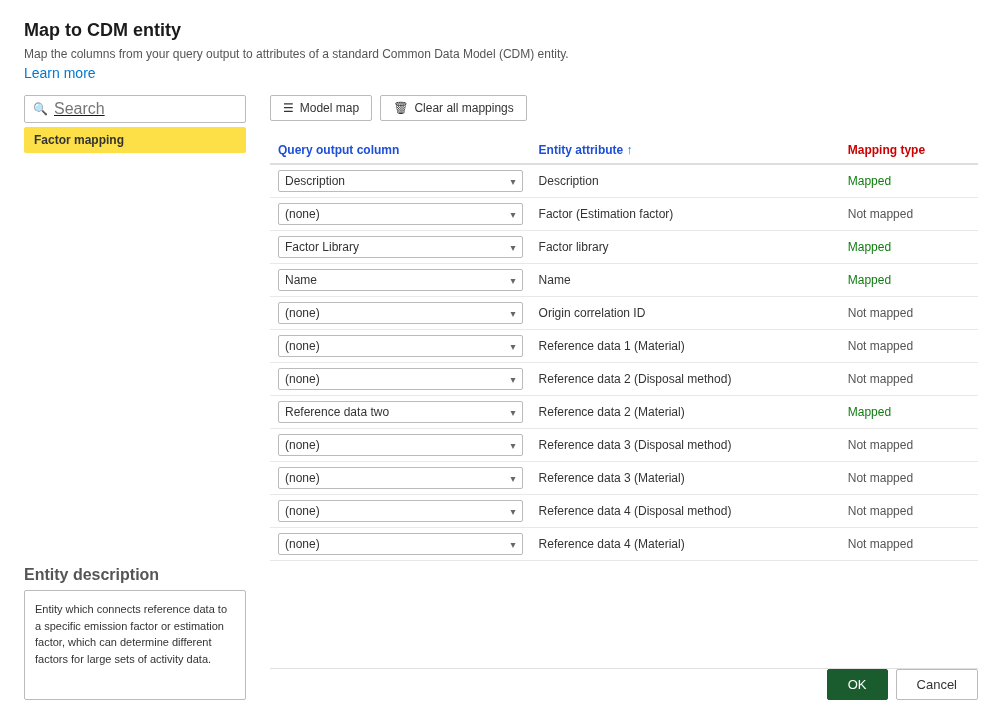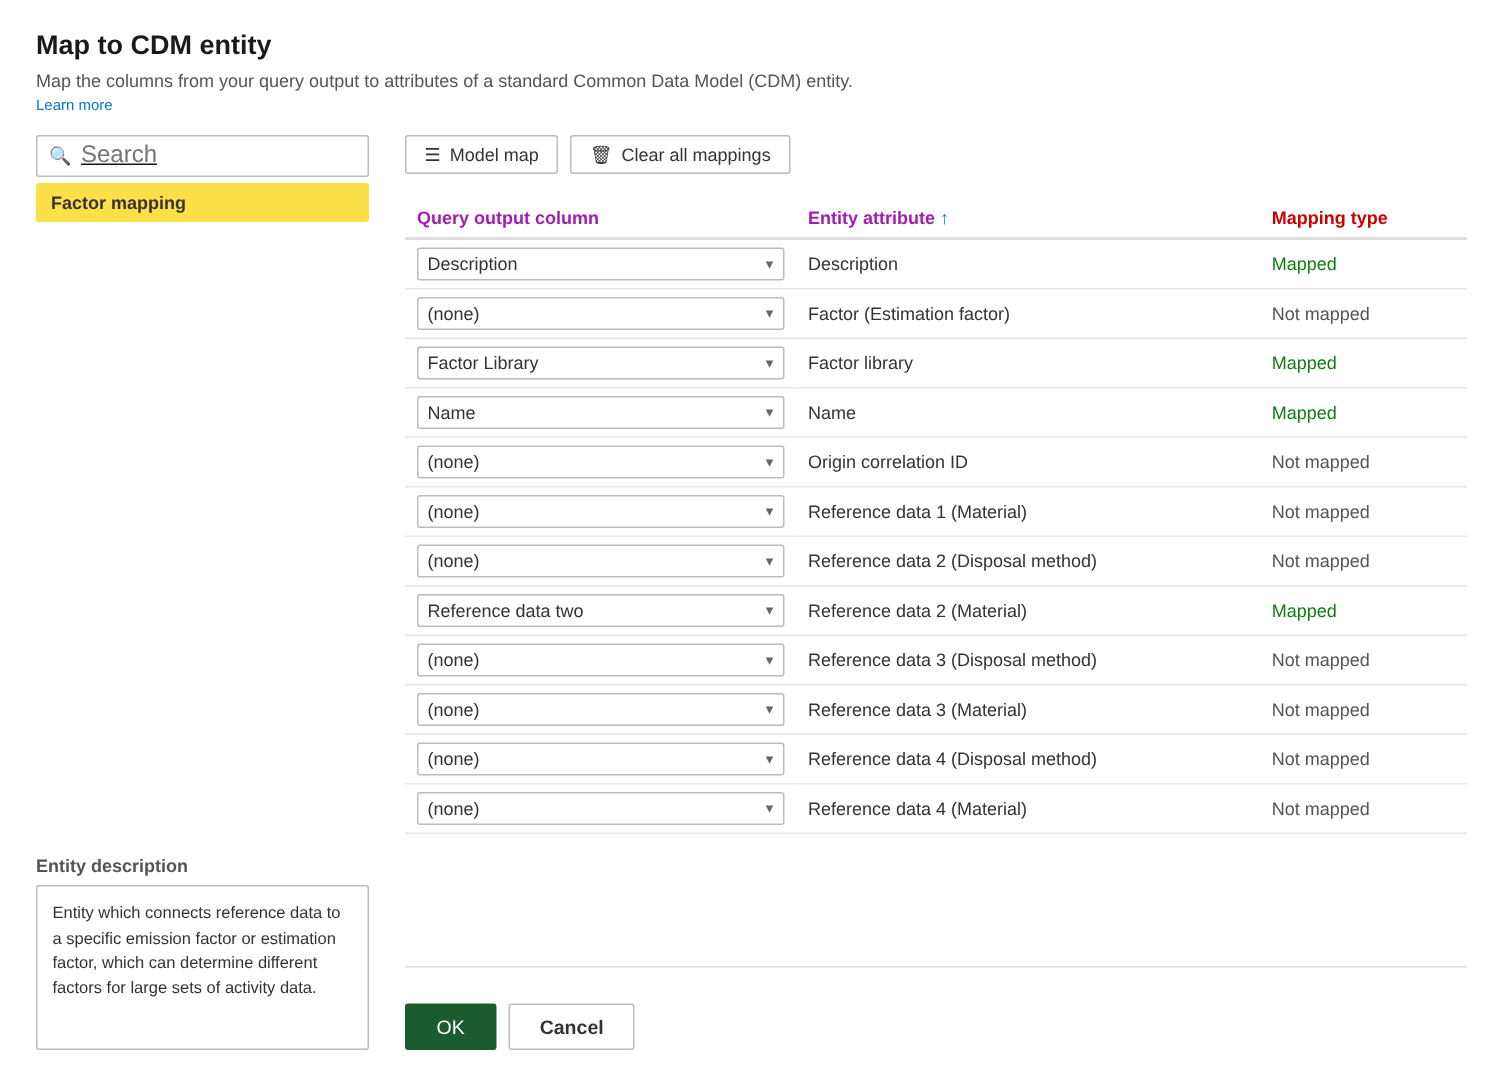--- a/index.html
+++ b/index.html
@@ -2,69 +2,69 @@
 <html><head>
   <meta charset="utf-8">
   <style>
     * { box-sizing: border-box; margin: 0; padding: 0; }
     body { font-family: 'Segoe UI', Arial, sans-serif; font-size: 13px; color: #333; background: #fff; width: 1002px; height: 720px; overflow: hidden; }
 
     .page { padding: 20px 24px; display: flex; flex-direction: column; height: 100%; }
 
     .page-title { font-size: 18px; font-weight: 700; color: #1a1a1a; margin-bottom: 6px; }
     .page-desc { font-size: 12px; color: #555; margin-bottom: 4px; }
-    .learn-more { font-size: 10px; color: #0078d4; cursor: pointer; text-decoration: none; margin-bottom: 14px; display: inline-block; }
+    .learn-more { font-size: 14px; color: #0078d4; cursor: pointer; text-decoration: none; margin-bottom: 14px; display: inline-block; }
 
     .main-content { display: flex; flex: 1; gap: 0; overflow: hidden; }
 
     
     .left-panel { width: 222px; flex-shrink: 0; display: flex; flex-direction: column; }
 
     .search-box { display: flex; align-items: center; border: 1px solid #bbb; border-radius: 2px; padding: 4px 8px; margin-bottom: 4px; cursor: text; }
     .search-box input { border: none; outline: none; font-size: 16px; width: 100%; color: #0f172a; text-decoration: underline; }
     .search-icon-wrap { margin-right: 6px; color: #666; font-size: 12px; }
 
     .nav-item { padding: 6px 10px; font-size: 12px; cursor: pointer; border-radius: 2px; }
     .nav-item.active { background: #fde047; font-weight: 600; }
 
     
     .entity-desc-section { margin-top: auto; padding-top: 10px; }
-    .entity-desc-label { font-size: 12px; font-weight: 600; margin-bottom: 6px; color: #555; }
+    .entity-desc-label { font-size: 16px; font-weight: 600; margin-bottom: 6px; color: #555; }
     .entity-desc-box { border: 1px solid #bbb; border-radius: 2px; padding: 10px; font-size: 11px; color: #333; line-height: 1.5; min-height: 110px; background: #fff; }
 
     
     .right-panel { flex: 1; display: flex; flex-direction: column; padding-left: 24px; overflow: hidden; }
 
     .toolbar { display: flex; gap: 8px; margin-bottom: 16px; }
     .btn { display: flex; align-items: center; gap: 6px; padding: 5px 12px; border: 1px solid #bbb; background: #fff; border-radius: 2px; font-size: 12px; cursor: pointer; color: #333; }
 
     
     .table-container { flex: 1; overflow-y: auto; }
 
     table { width: 100%; border-collapse: collapse; }
-    thead th { font-size: 12px; font-weight: 600; color: #a21caf; padding: 6px 8px; border-bottom: 2px solid #ddd; text-align: left; background: #fff; position: sticky; top: 0; }
+    thead th { font-size: 12px; font-weight: 600; color: #1d4ed8; padding: 6px 8px; border-bottom: 2px solid #ddd; text-align: left; background: #fff; position: sticky; top: 0; }
     thead th.sort-asc::after { content: ' ↑'; color: #0078d4; }
     thead th.mapping-type { color: #c00; }
 
     tbody tr { border-bottom: 1px solid #e8e8e8; }
     tbody tr.highlighted { background: #dde9f7; }
 
     tbody td { padding: 5px 8px; font-size: 12px; vertical-align: middle; }
 
     .dropdown-select { display: flex; align-items: center; justify-content: space-between; border: 1px solid #bbb; border-radius: 2px; padding: 3px 6px; background: #fff; cursor: pointer; min-width: 160px; font-size: 12px; }
     .dropdown-arrow { font-size: 10px; color: #666; margin-left: 4px; }
 
     .mapped { color: #107c10; }
     .not-mapped { color: #555; }
 
     
-    .footer { display: flex; justify-content: flex-start; gap: 8px; padding-top: 24px; border-top: 1px solid #e0e0e0; margin-top: 8px; }
+    .footer { display: flex; justify-content: flex-end; gap: 8px; padding-top: 0; border-top: 1px solid #e0e0e0; margin-top: 8px; }
     .footer-btn { padding: 7px 20px; border-radius: 2px; font-size: 13px; cursor: pointer; }
     .footer-ok { background: #1a5c2e; color: #fff; border: 1px solid #1a5c2e; }
-    .footer-cancel { background: #fff; color: #333; border: 1px solid #bbb; font-weight: bold; }
+    .footer-cancel { background: #fff; color: #333; border: 1px solid #bbb; }
 
     .icon-small { font-size: 12px; }
   </style>
 </head>
 <body>
 
 <div class="page">
   <div class="page-title">Map to CDM entity</div>
   <div class="page-desc">Map the columns from your query output to attributes of a standard Common Data Model (CDM) entity.</div>
   <a class="learn-more" href="#">Learn more</a>

